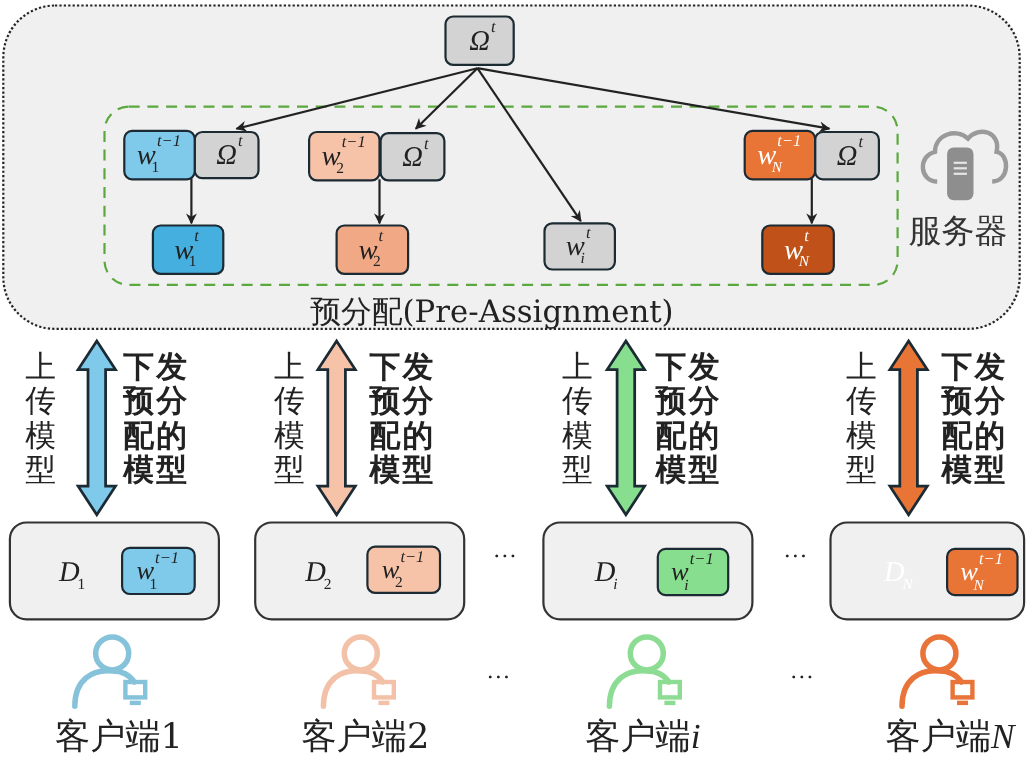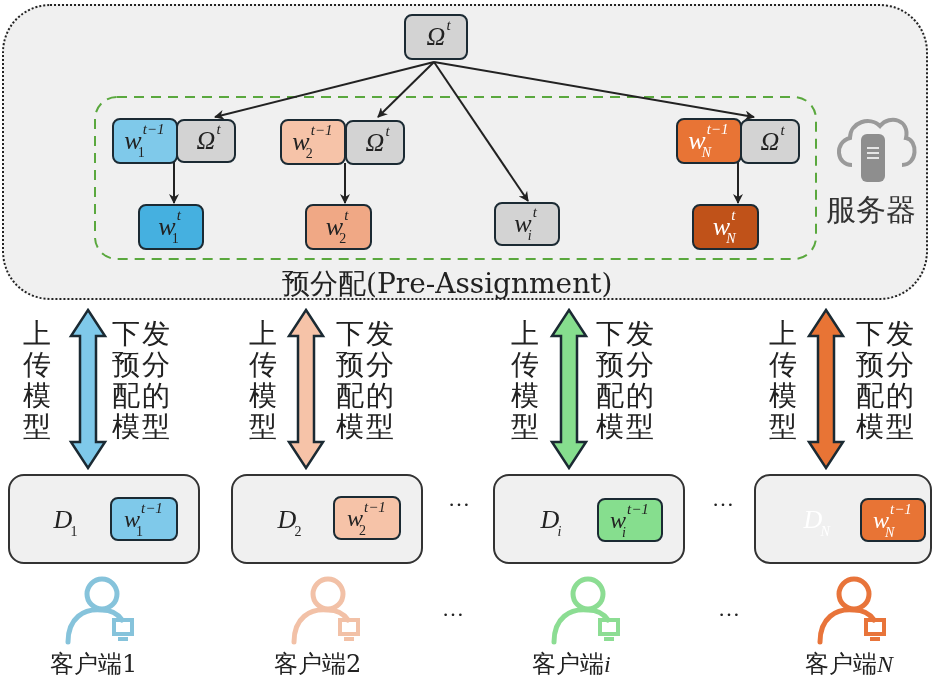--- a/index.html
+++ b/index.html
@@ -5,23 +5,23 @@
   html, body { margin: 0; padding: 0; background: #ffffff; }
   body { width: 938px; height: 692px; position: relative; overflow: hidden; font-family: "Liberation Serif", "DejaVu Serif", serif; color: #222; }
   .abs { position: absolute; }
   .server-panel { left: 2px; top: 4px; width: 926px; height: 296px; background: #f0f0f0; border: 2px dotted #222; border-radius: 48px; box-sizing: border-box; }
   .box { position: absolute; border: 2px solid #1b2a33; border-radius: 8px; box-sizing: border-box; display: flex; align-items: center; justify-content: center; font-style: italic; font-size: 26px; }
   .math { position: relative; display: inline-block; line-height: 1; }
   .math .sup { position: absolute; font-size: 15px; font-style: italic; top: -6px; left: 100%; white-space: nowrap; margin-left: 1px; }
   .math .sub { position: absolute; font-size: 14px; top: 18px; left: 100%; margin-left: -4px; white-space: nowrap; }
   .math .sub.up { font-style: normal; }
   .vlabel { position: absolute; font-size: 28px; line-height: 31px; width: 30px; text-align: center; font-family: "DejaVu Serif", serif; color: #222; }
-  .vlabel2 { position: absolute; font-size: 28px; line-height: 31px; width: 64px; text-align: left; font-family: "DejaVu Serif", serif; color: #222; letter-spacing: 2px; }
+  .vlabel2 { position: absolute; font-size: 28px; line-height: 31px; width: 64px; text-align: left; font-family: "DejaVu Serif", serif; color: #222; letter-spacing: 2px; font-weight: bold; }
   .client-panel { position: absolute; top: 474px; height: 90px; background: #f0f0f0; border: 2px solid #333; border-radius: 16px; box-sizing: border-box; }
-  .client-label { position: absolute; top: 648px; font-size: 24px; font-family: "DejaVu Serif", serif; white-space: nowrap; }
+  .client-label { position: absolute; top: 648px; font-size: 32px; font-family: "DejaVu Serif", serif; white-space: nowrap; }
   .dots { position: absolute; font-size: 22px; letter-spacing: 3px; color: #222; }
   .server-label { left: 826px; top: 190px; font-size: 30px; font-family: Liberation Sans, sans-serif; color: #333; }
   .pre-label { left: 282px; top: 265px; font-size: 28px; font-family: "DejaVu Serif", serif; white-space: nowrap; }
 </style>
 </head>
 <body>
 
 <div class="abs server-panel"></div>
 
 <svg class="abs" style="left:0;top:0;" width="938" height="692">

